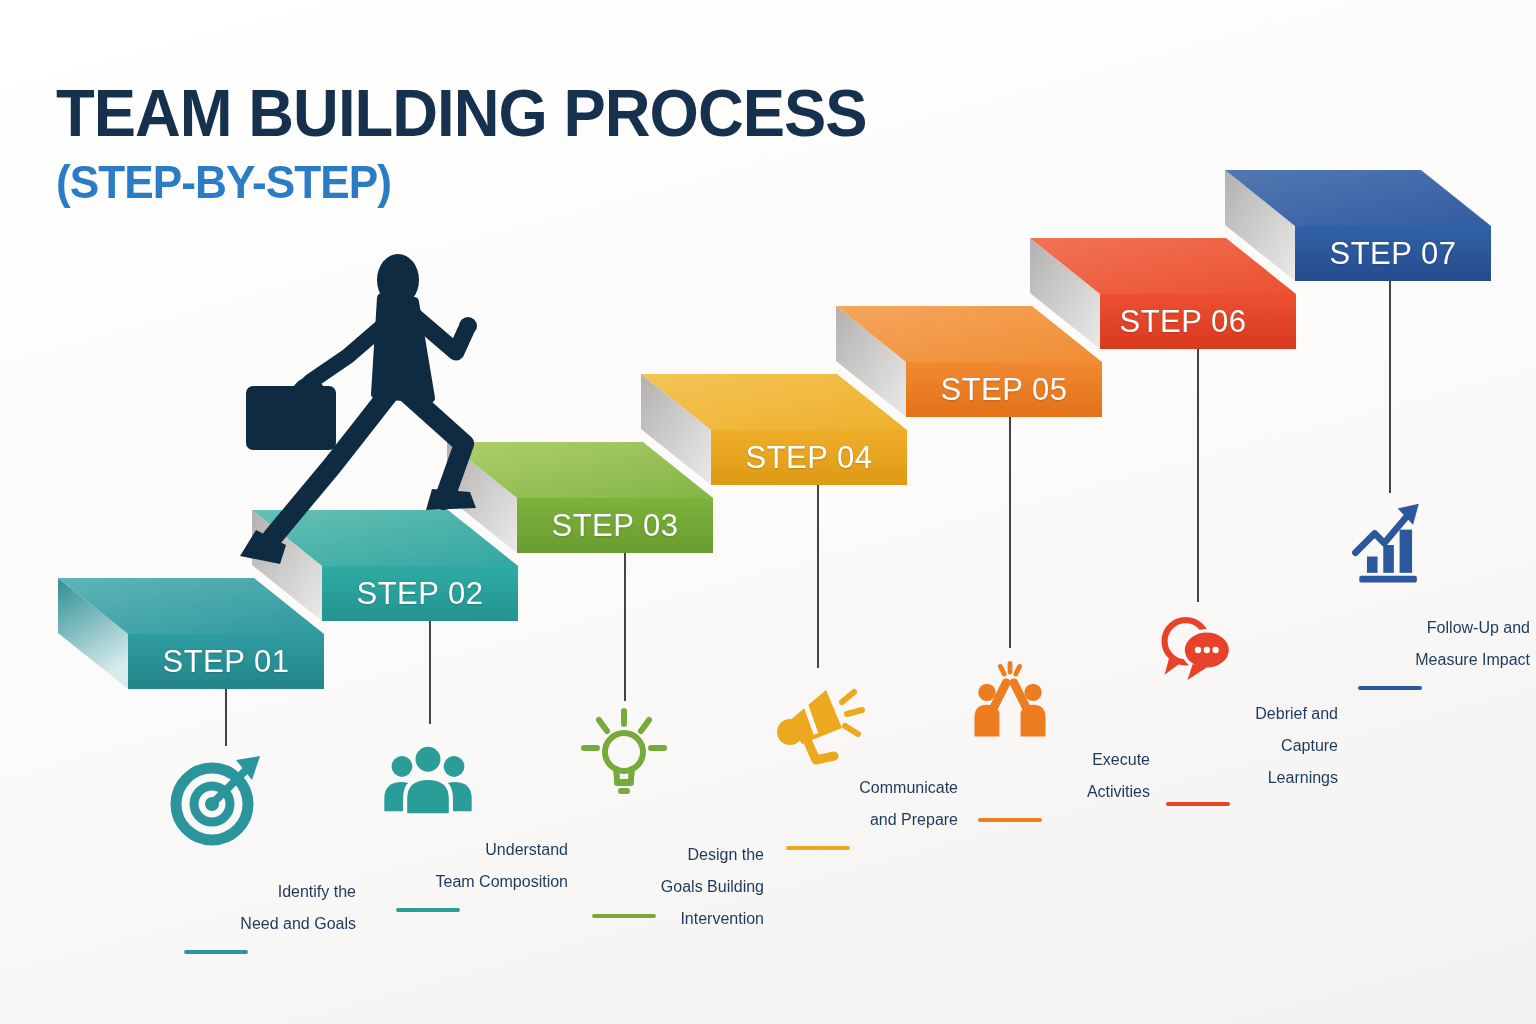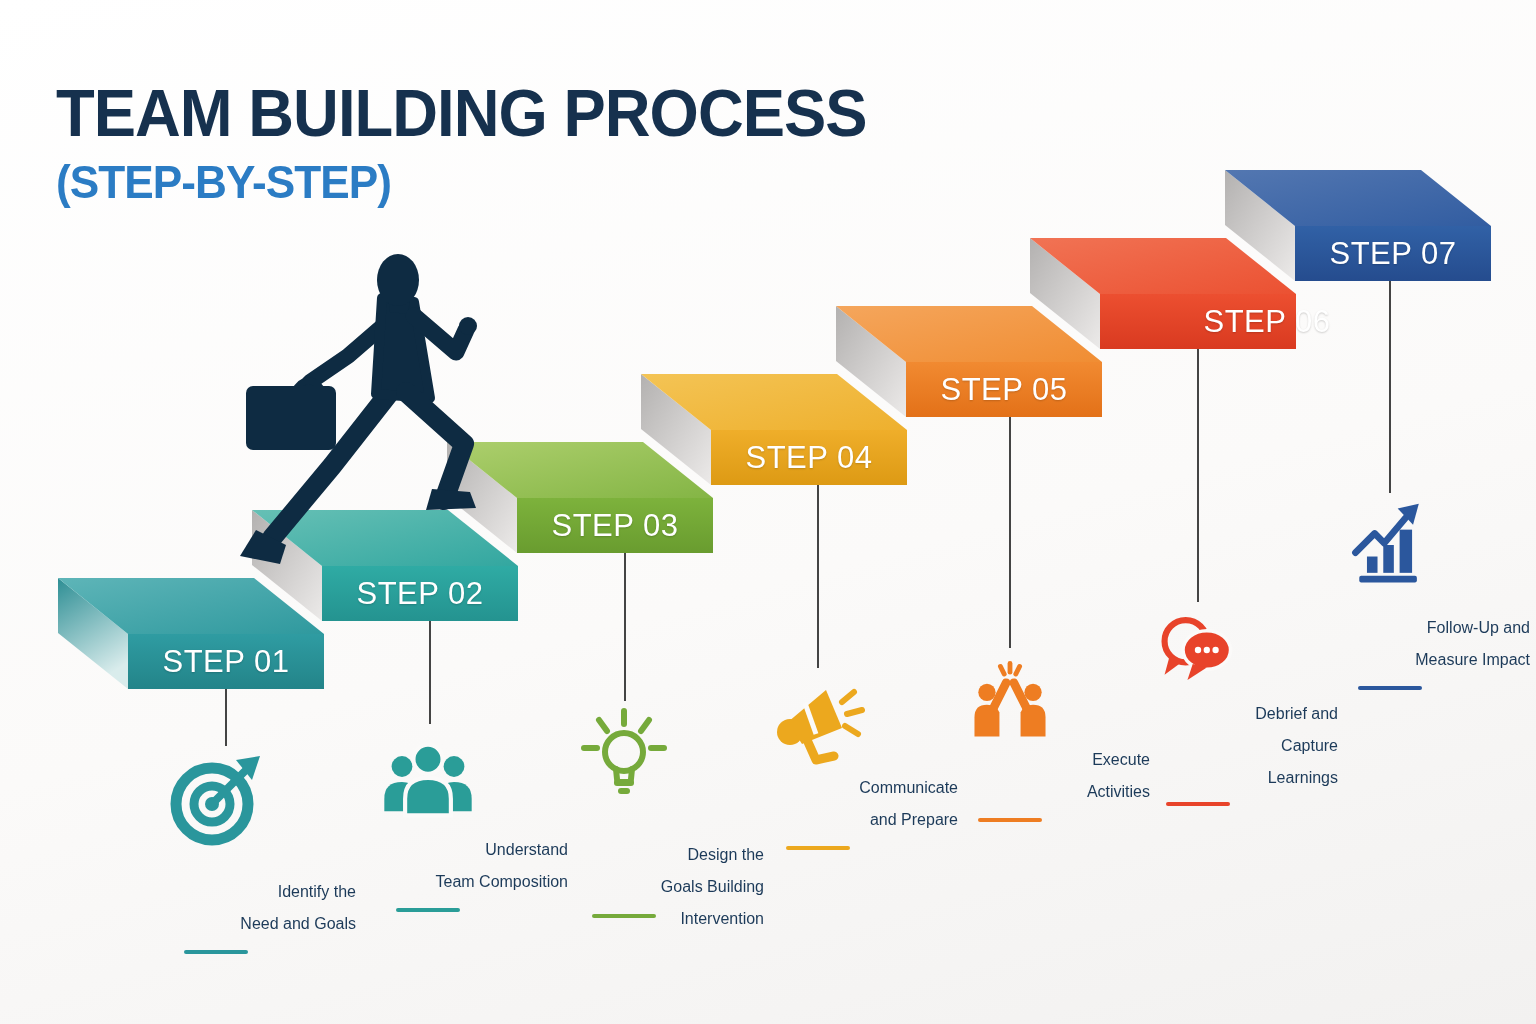--- a/index.html
+++ b/index.html
@@ -17,21 +17,21 @@
     margin:12px 0 0 0;font-size:46px;line-height:1;font-weight:900;
     color:#2b7cc4;letter-spacing:-1px;transform:scaleX(.96);transform-origin:left;
   }
   svg.stairs{position:absolute;left:0;top:0;}
   .step-label{
     position:absolute;width:196px;height:55px;display:flex;align-items:center;justify-content:center;
     color:#ffffff;font-weight:normal;font-size:31px;letter-spacing:.5px;
     text-shadow:0 1px 2px rgba(0,0,0,.18);
   }
   .lbl1{left:128px;top:634px;} .lbl2{left:322px;top:566px;} .lbl3{left:517px;top:498px;text-align:right;}
-  .lbl4{left:711px;top:430px;} .lbl5{left:906px;top:362px;} .lbl6{left:1152px;top:294px;padding-left:17px;}
+  .lbl4{left:711px;top:430px;} .lbl5{left:906px;top:362px;} .lbl6{left:1068px;top:294px;padding-left:17px;}
   .lbl7{left:1295px;top:226px;}
   .icon{position:absolute;}
   .i1{left:166px;top:750px;width:100px;height:100px;}
   .i2{left:376px;top:728px;width:104px;height:104px;}
   .i3{left:574px;top:705px;width:100px;height:100px;}
   .i4{left:768px;top:672px;width:100px;height:100px;}
   .i5{left:962px;top:652px;width:96px;height:96px;}
   .i6{left:1154px;top:606px;width:88px;height:88px;}
   .i7{left:1342px;top:497px;width:96px;height:96px;}
   .desc{

